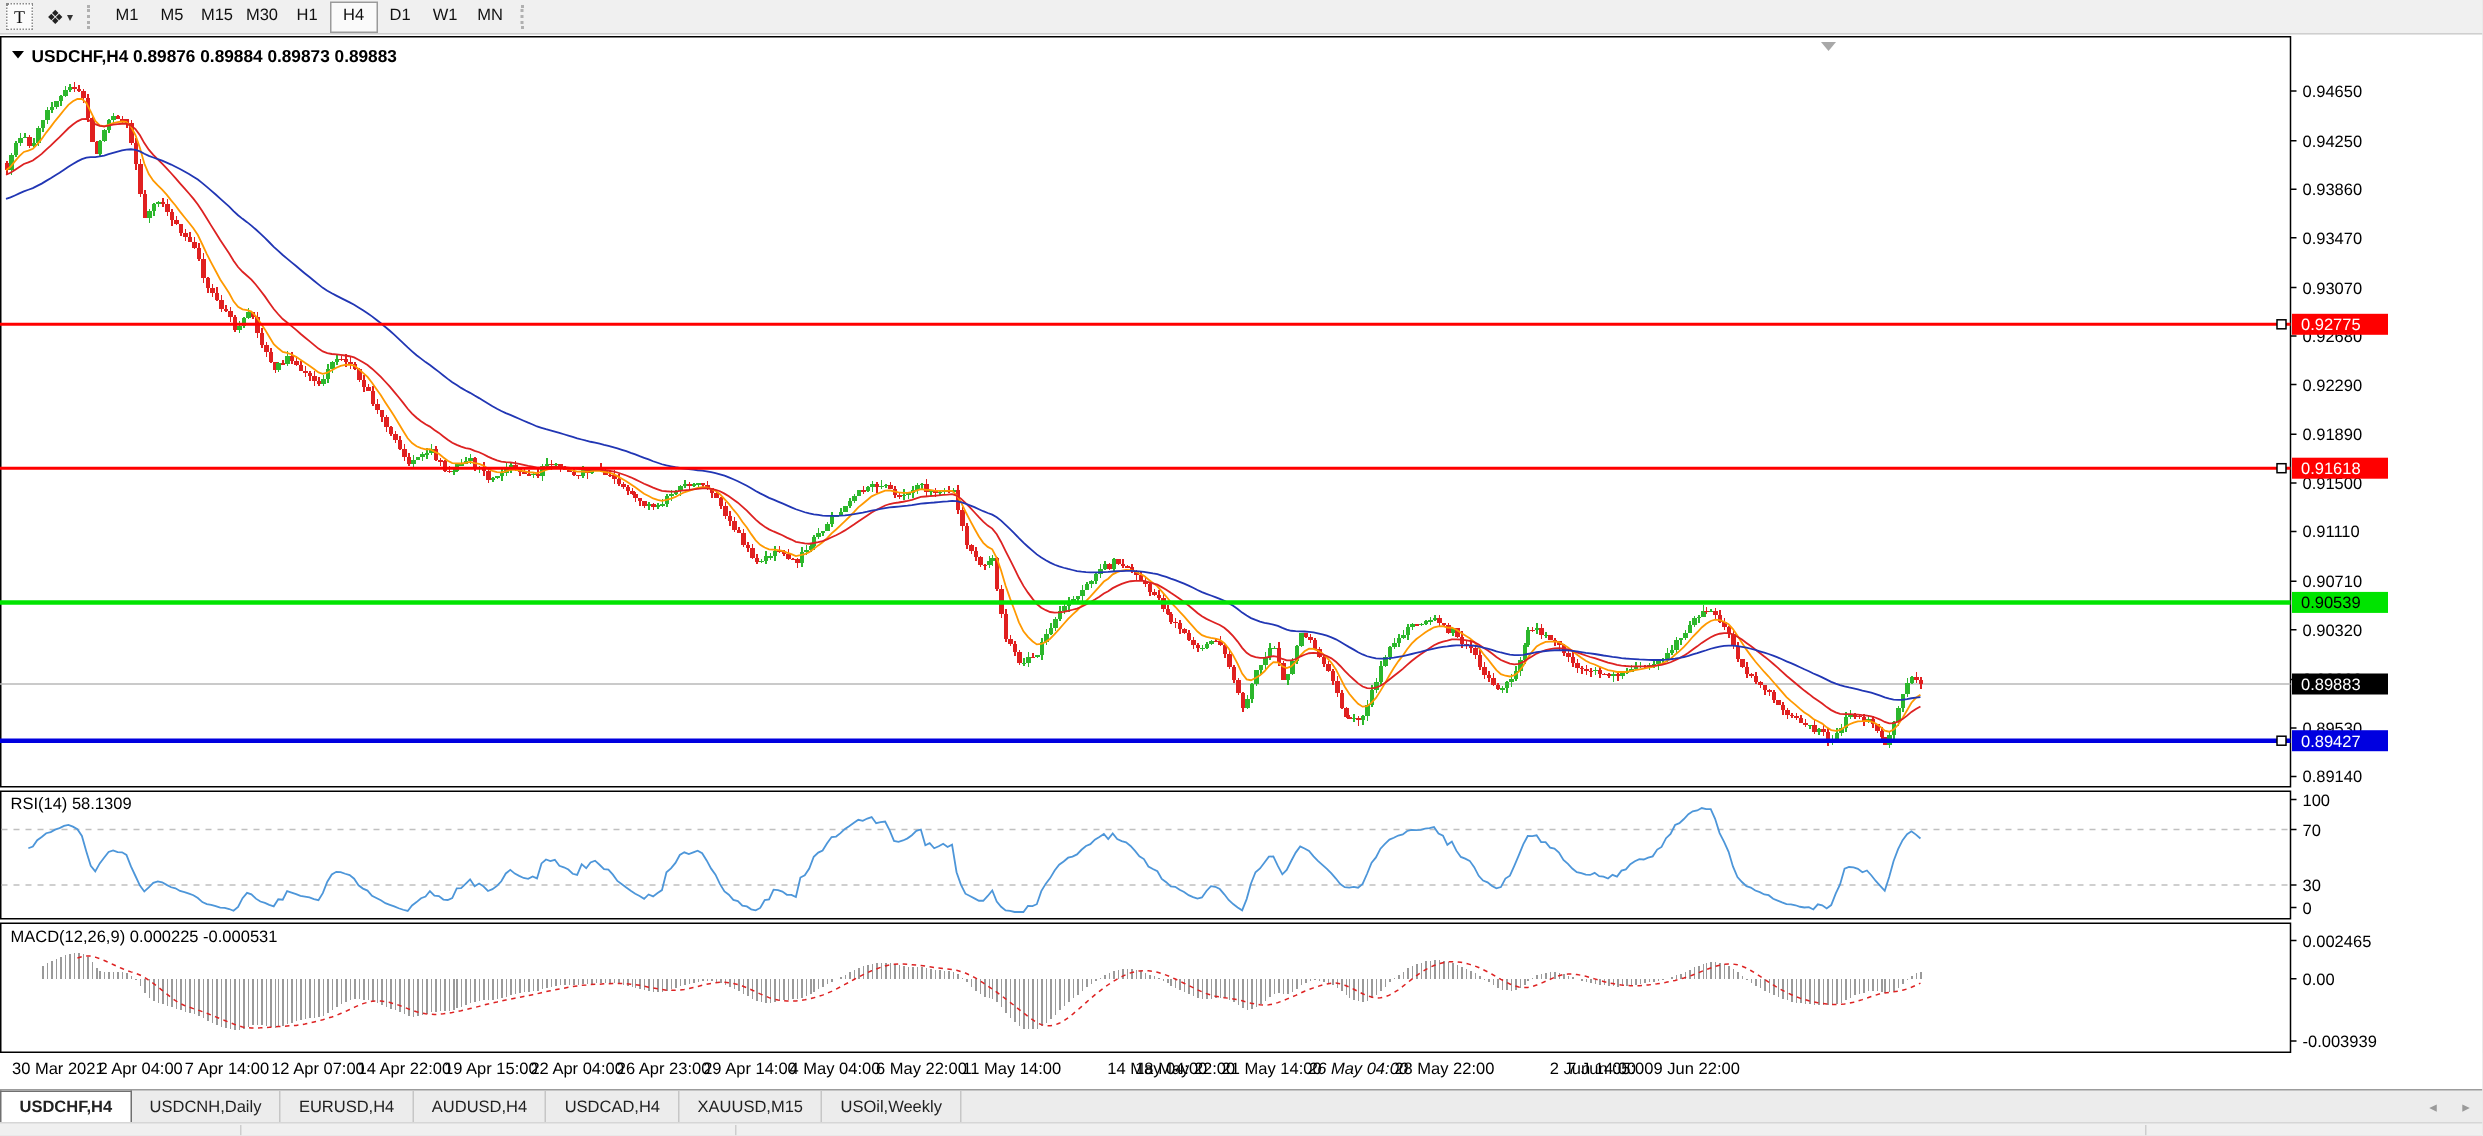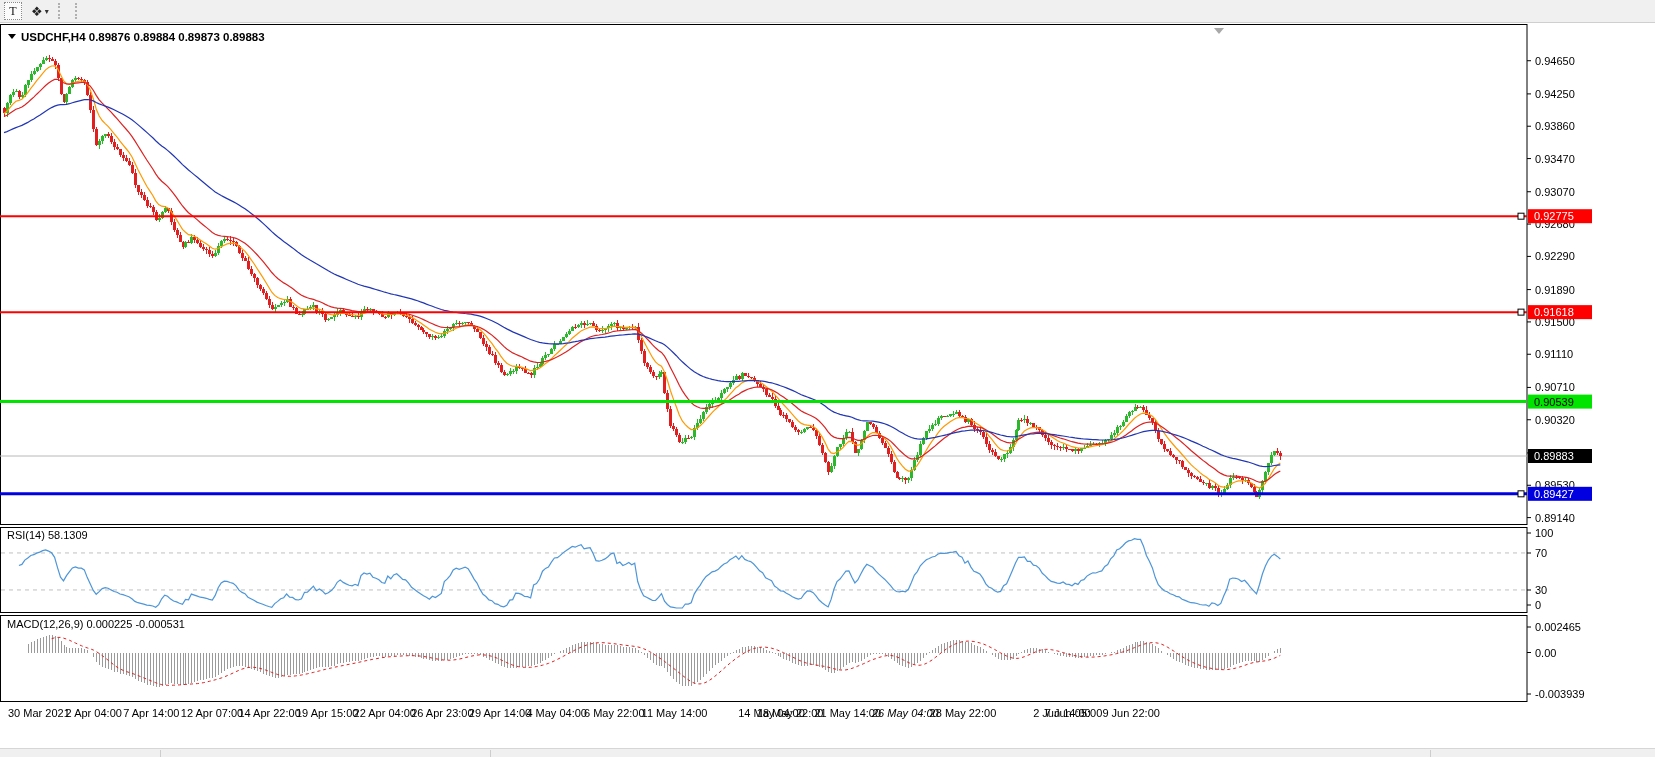--- a/index.html
+++ b/index.html
@@ -38,20 +38,31 @@
 </head>
 <body>
 
 <div class="app">
 
   <div class="toolbar">
     <button class="tbtn ttool">T</button>
     <span class="tico">❖</span>
     <span class="caret">▾</span>
     <span class="grip"></span>
+    <div id="tf-group" style="display:flex;">
+        <div class="tf">M1</div>
+        <div class="tf">M5</div>
+        <div class="tf">M15</div>
+        <div class="tf">M30</div>
+        <div class="tf">H1</div>
+        <div class="tf active">H4</div>
+        <div class="tf">D1</div>
+        <div class="tf">W1</div>
+        <div class="tf">MN</div>
+      </div>
     <span class="grip"></span>
   </div>
 
   <svg id="plot" width="1655" height="678" style="position:absolute;left:0;top:24px;display:block;">
       <rect x="0" y="0" width="1655" height="678" fill="#ffffff"></rect>
       <rect x="0.5" y="0.5" width="1526.5" height="500" fill="#ffffff" stroke="#000"></rect>
       <rect x="0.5" y="503.5" width="1526.5" height="85" fill="#ffffff" stroke="#000"></rect>
       <rect x="0.5" y="591.5" width="1526.5" height="86" fill="#ffffff" stroke="#000"></rect>
       <defs>
         <clipPath id="mainclip">
@@ -1438,19 +1449,31 @@
       <span style="left: 699.2px; padding-left: 39px;">14 May 04:00</span>
       <span style="left: 756.8px;">18 May 22:00</span>
       <span style="left: 814.4px;">21 May 14:00</span>
       <span style="left: 872px; font-style: italic;">26 May 04:00</span>
       <span style="left: 929.6px;">28 May 22:00</span>
       <span style="left: 987.2px; margin-left: 46px;">2 Jun 14:00</span>
       <span style="left: 1044.8px;">7 Jun 05:00</span>
       <span style="left: 1102.4px;">9 Jun 22:00</span>
     </div>
 
+  <div class="tabbar" id="tabbar">
+      <div class="tab active">USDCHF,H4</div>
+      <div class="tab">USDCNH,Daily</div>
+      <div class="tab">EURUSD,H4</div>
+      <div class="tab">AUDUSD,H4</div>
+      <div class="tab">USDCAD,H4</div>
+      <div class="tab">XAUUSD,M15</div>
+      <div class="tab">USOil,Weekly</div>
+      <div class="tabspacer"></div>
+      <div class="tabarrow">◂</div>
+      <div class="tabarrow">▸</div>
+    </div>
 
   <div class="statusbar">
     <i style="left:160px"></i>
       <i style="left:490px"></i>
       <i style="left:1430px"></i>
   </div>
 </div>
 
 </body></html>

